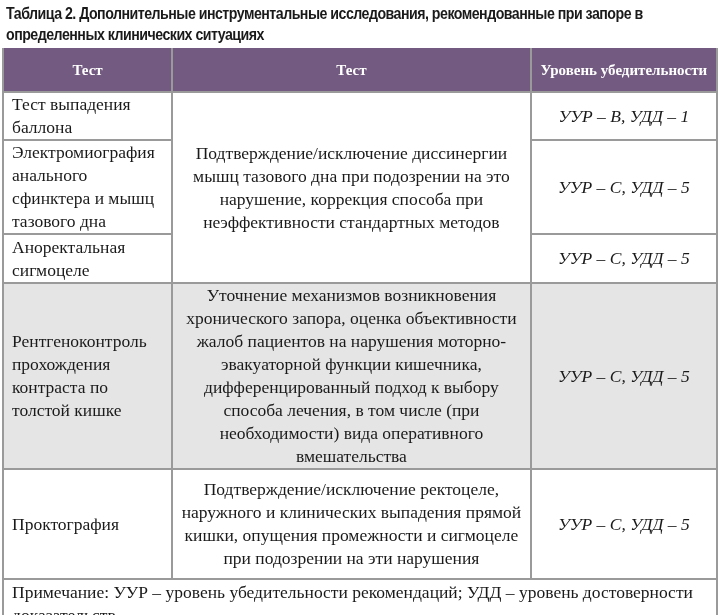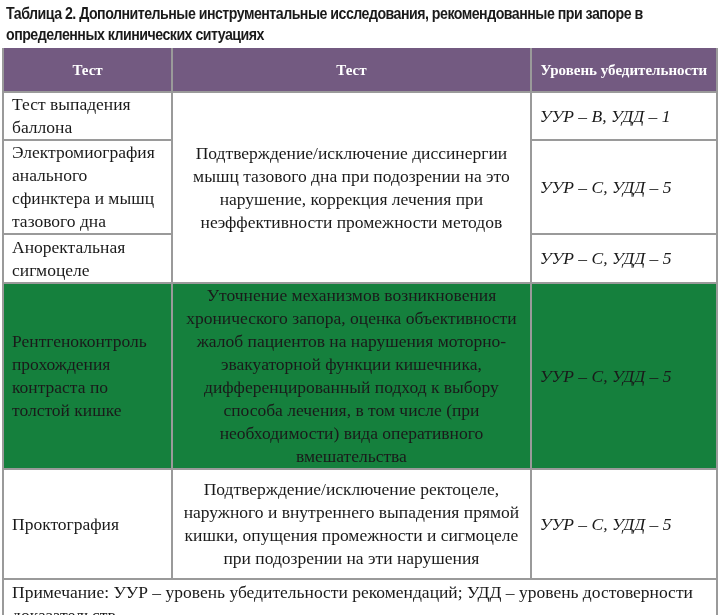--- a/index.html
+++ b/index.html
@@ -21,22 +21,22 @@
   table.t th {
     background:#735a81; color:#ffffff; font-weight:bold; text-align:center;
     font-size:15px; line-height:18px; border-color:#9a9a9a;
     border-top:none; height:43px;
   }
   .col1 { width:158px; }
   .col2 { width:335px; }
   .col3 { width:174px; }
   td.m { text-align:left; padding-left:6px; }
   td.g { text-align:center; }
-  td.e { font-style:italic; }
-  tr.gray td { background:#15803d; }
+  td.e { text-align:center; font-style:italic; }
+  tr.gray td { background:#e5e5e5; }
   tr.r1 td { height:46px; }
   tr.r2 td { height:88px;border-radius:17px; }
   tr.r3 td { height:47px; }
   tr.r4 td { height:170px; }
   tr.r5 td { height:108px; }
   td.note { text-align:left; padding:2px 8px 0 6px; height:48px; vertical-align:top; line-height:23px; font-size:17px; }
   td.note b { font-weight:normal; }
 </style>
 </head>
 <body>
@@ -52,38 +52,38 @@
   <thead>
     <tr>
       <th>Тест</th>
       <th>Тест</th>
       <th>Уровень убедительности</th>
     </tr>
   </thead>
   <tbody>
     <tr class="r1">
       <td class="m">Тест выпадения баллона</td>
-      <td class="g" rowspan="3">Подтверждение/исключение диссинергии мышц тазового дна при подозрении на это нарушение, коррекция лечения при неэффективности промежности методов</td>
+      <td class="g" rowspan="3">Подтверждение/исключение диссинергии мышц тазового дна при подозрении на это нарушение, коррекция способа при неэффективности стандартных методов</td>
       <td class="e">УУР – В, УДД – 1</td>
     </tr>
     <tr class="r2">
       <td class="m">Электромиография анального сфинктера и мышц тазового дна</td>
       <td class="e">УУР – С, УДД – 5</td>
     </tr>
     <tr class="r3">
       <td class="m">Аноректальная сигмоцеле</td>
       <td class="e">УУР – С, УДД – 5</td>
     </tr>
     <tr class="r4 gray">
       <td class="m">Рентгеноконтроль прохождения контраста по толстой кишке</td>
       <td class="g">Уточнение механизмов возникновения хронического запора, оценка объективности жалоб пациентов на нарушения моторно-эвакуаторной функции кишечника, дифференцированный подход к выбору способа лечения, в том числе (при необходимости) вида оперативного вмешательства</td>
       <td class="e">УУР – С, УДД – 5</td>
     </tr>
     <tr class="r5">
       <td class="m">Проктография</td>
-      <td class="g">Подтверждение/исключение ректоцеле, наружного и внутреннего выпадения прямой кишки, опущения промежности и сигмоцеле при подозрении на эти нарушения</td>
+      <td class="g">Подтверждение/исключение ректоцеле, наружного и клинических выпадения прямой кишки, опущения промежности и сигмоцеле при подозрении на эти нарушения</td>
       <td class="e">УУР – С, УДД – 5</td>
     </tr>
     <tr>
       <td class="note" colspan="3"><b>Примечание</b><span>: УУР – уровень убедительности рекомендаций; УДД – уровень достоверно­сти доказательств.</span></td>
     </tr>
   </tbody>
 </table>
 
 </body></html>

